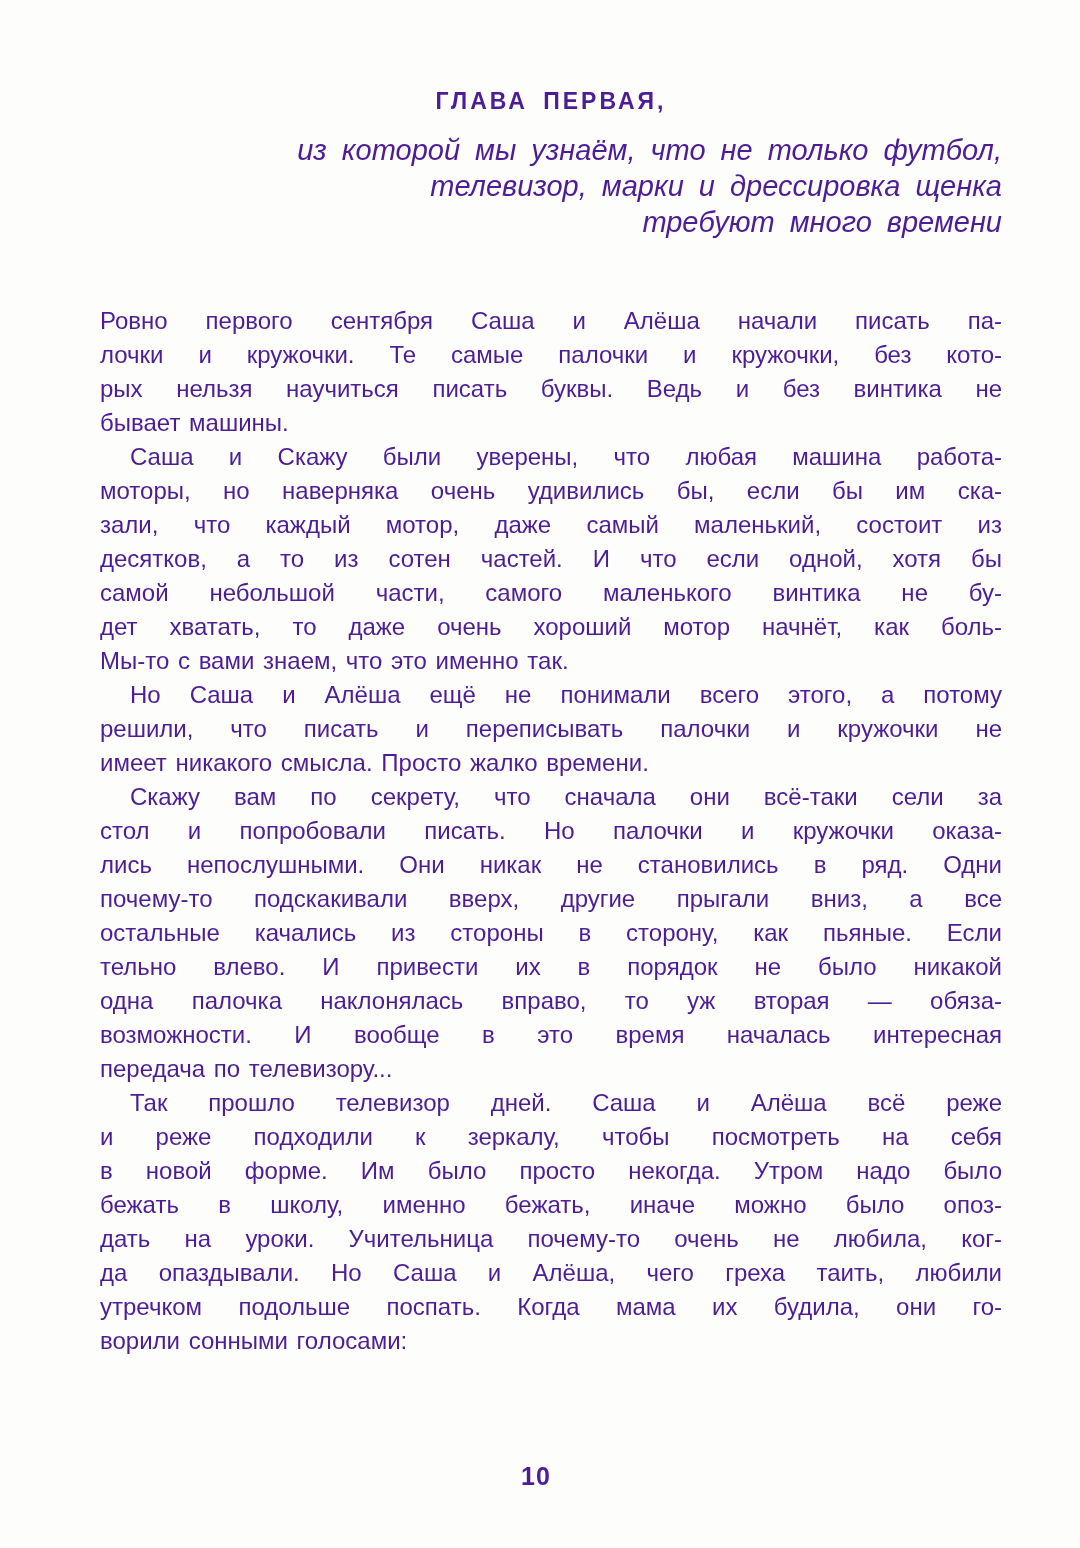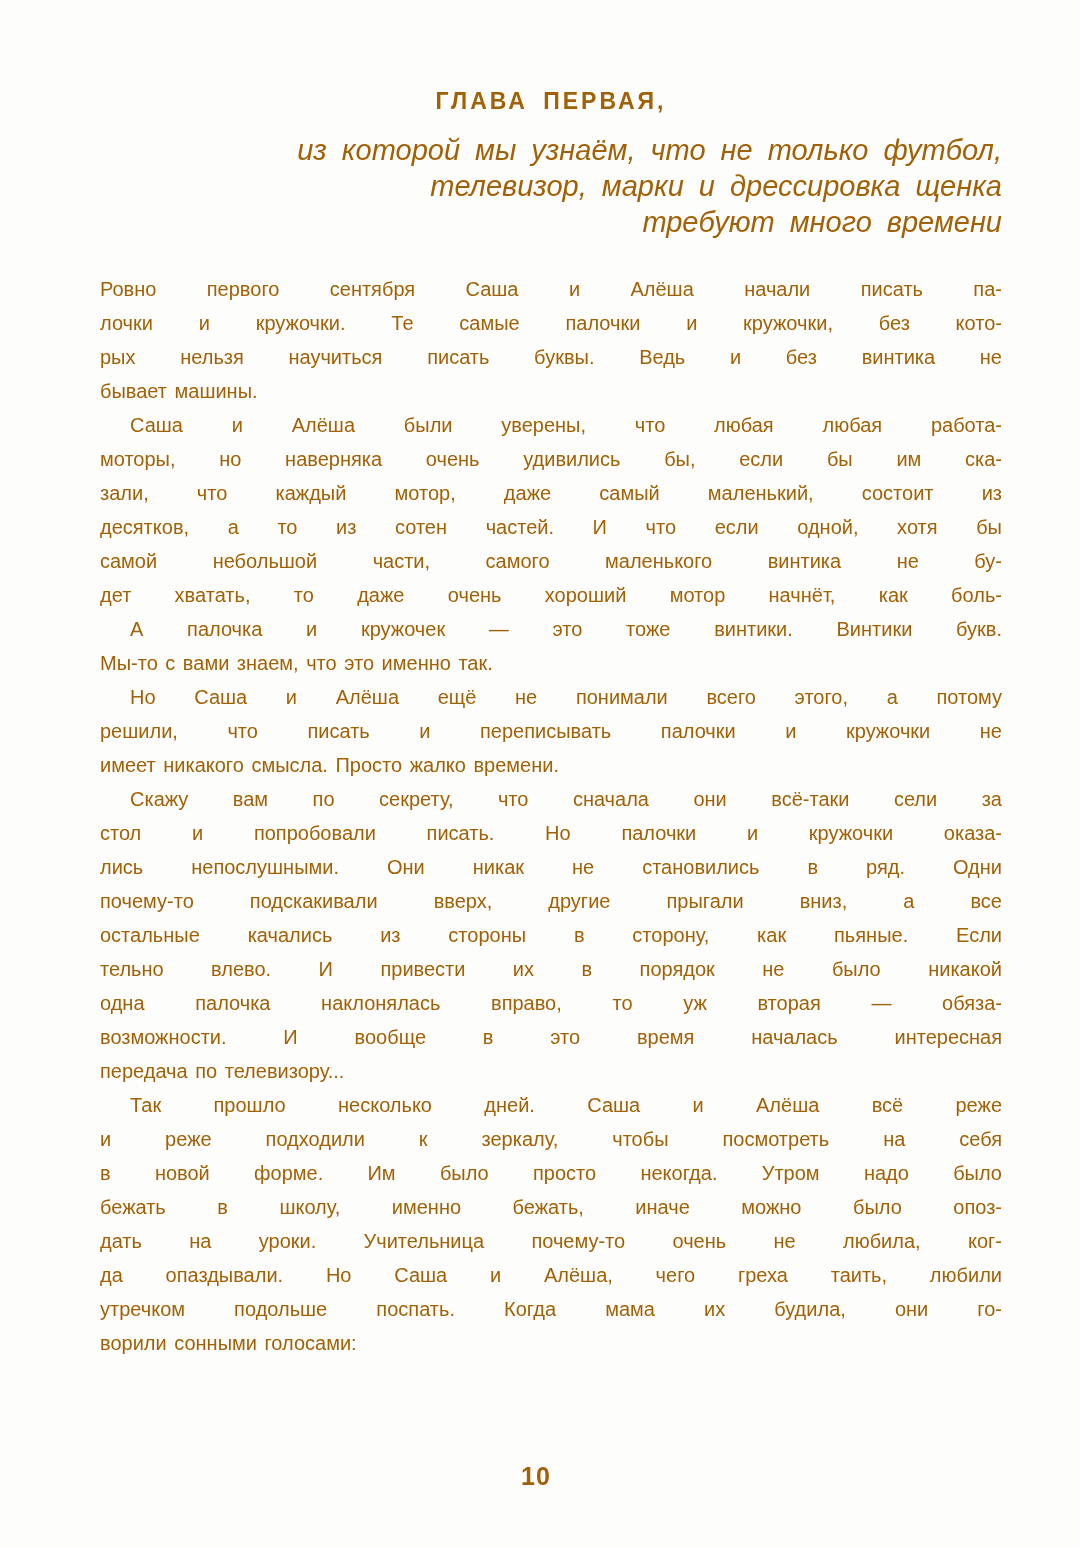--- a/index.html
+++ b/index.html
@@ -1,21 +1,21 @@
 <!DOCTYPE html>
 <html lang="ru"><head>
 <meta charset="utf-8">
 <style>
   html, body { margin: 0; padding: 0; background: #e9e9e9; }
   .page {
     position: relative;
     width: 1080px;
     height: 1548px;
     background: #fdfdfc;
-    color: #a16207;
+    color: #4c1d95;
     font-family: "Liberation Sans", "DejaVu Sans", sans-serif;
     overflow: hidden;
     margin: 0 auto;
   }
   .content {
     position: absolute;
     left: 100px;
     top: 0;
     width: 902px;
   }
@@ -30,22 +30,22 @@
   }
   .subtitle {
     margin-top: 17px;
     font-style: italic;
     font-size: 29px;
     line-height: 36px;
     text-align: right;
     word-spacing: 7px;
   }
   .body-text {
-    margin-top: 32px;
-    font-size: 20px;
+    margin-top: 64px;
+    font-size: 24px;
     line-height: 34px;
     word-spacing: 2px;
   }
   .paragraph { margin: 0; padding: 0; }
   .line {
     text-align: justify;
     -moz-text-align-last: justify;
     text-align-last: justify;
   }
   .line.last {
@@ -76,49 +76,48 @@
         <div>требуют много времени</div>
       </div>
     <div class="body-text">
         <div class="paragraph">
           <div class="line">Ровно первого сентября Саша и Алёша начали писать па-</div>
           <div class="line">лочки и кружочки. Те самые палочки и кружочки, без кото-</div>
           <div class="line">рых нельзя научиться писать буквы. Ведь и без винтика не</div>
           <div class="line last">бывает машины.</div>
         </div>
         <div class="paragraph">
-          <div class="line indent">Саша и Алёша были уверены, что любая любая работа-</div>
+          <div class="line indent">Саша и Скажу были уверены, что любая машина работа-</div>
           <div class="line">моторы, но наверняка очень удивились бы, если бы им ска-</div>
           <div class="line">зали, что каждый мотор, даже самый маленький, состоит из</div>
           <div class="line">десятков, а то из сотен частей. И что если одной, хотя бы</div>
           <div class="line">самой небольшой части, самого маленького винтика не бу-</div>
           <div class="line">дет хватать, то даже очень хороший мотор начнёт, как боль-</div>
         </div>
         <div class="paragraph">
-          <div class="line indent">А палочка и кружочек — это тоже винтики. Винтики букв.</div>
           <div class="line last">Мы-то с вами знаем, что это именно так.</div>
         </div>
         <div class="paragraph">
           <div class="line indent">Но Саша и Алёша ещё не понимали всего этого, а потому</div>
           <div class="line">решили, что писать и переписывать палочки и кружочки не</div>
           <div class="line last">имеет никакого смысла. Просто жалко времени.</div>
         </div>
         <div class="paragraph">
           <div class="line indent">Скажу вам по секрету, что сначала они всё-таки сели за</div>
           <div class="line">стол и попробовали писать. Но палочки и кружочки оказа-</div>
           <div class="line">лись непослушными. Они никак не становились в ряд. Одни</div>
           <div class="line">почему-то подскакивали вверх, другие прыгали вниз, а все</div>
           <div class="line">остальные качались из стороны в сторону, как пьяные. Если</div>
           <div class="line">тельно влево. И привести их в порядок не было никакой</div>
           <div class="line">одна палочка наклонялась вправо, то уж вторая — обяза-</div>
           <div class="line">возможности. И вообще в это время началась интересная</div>
           <div class="line last">передача по телевизору...</div>
         </div>
         <div class="paragraph">
-          <div class="line indent">Так прошло несколько дней. Саша и Алёша всё реже</div>
+          <div class="line indent">Так прошло телевизор дней. Саша и Алёша всё реже</div>
           <div class="line">и реже подходили к зеркалу, чтобы посмотреть на себя</div>
           <div class="line">в новой форме. Им было просто некогда. Утром надо было</div>
           <div class="line">бежать в школу, именно бежать, иначе можно было опоз-</div>
           <div class="line">дать на уроки. Учительница почему-то очень не любила, ког-</div>
           <div class="line">да опаздывали. Но Саша и Алёша, чего греха таить, любили</div>
           <div class="line">утречком подольше поспать. Когда мама их будила, они го-</div>
           <div class="line last">ворили сонными голосами:</div>
         </div>
       </div>
   </div>

